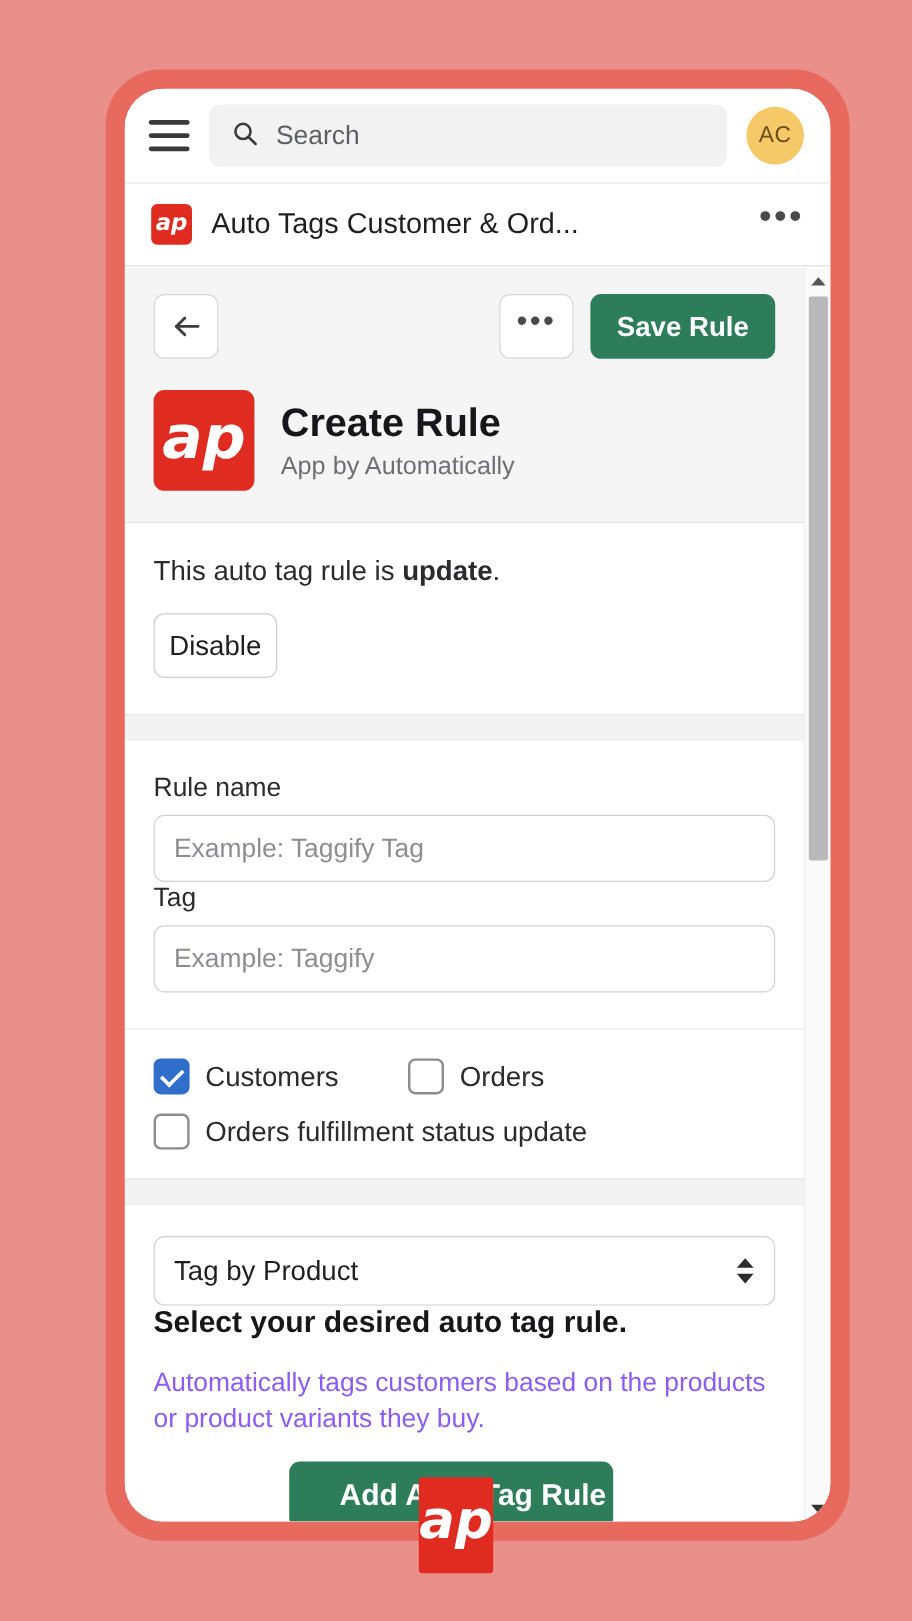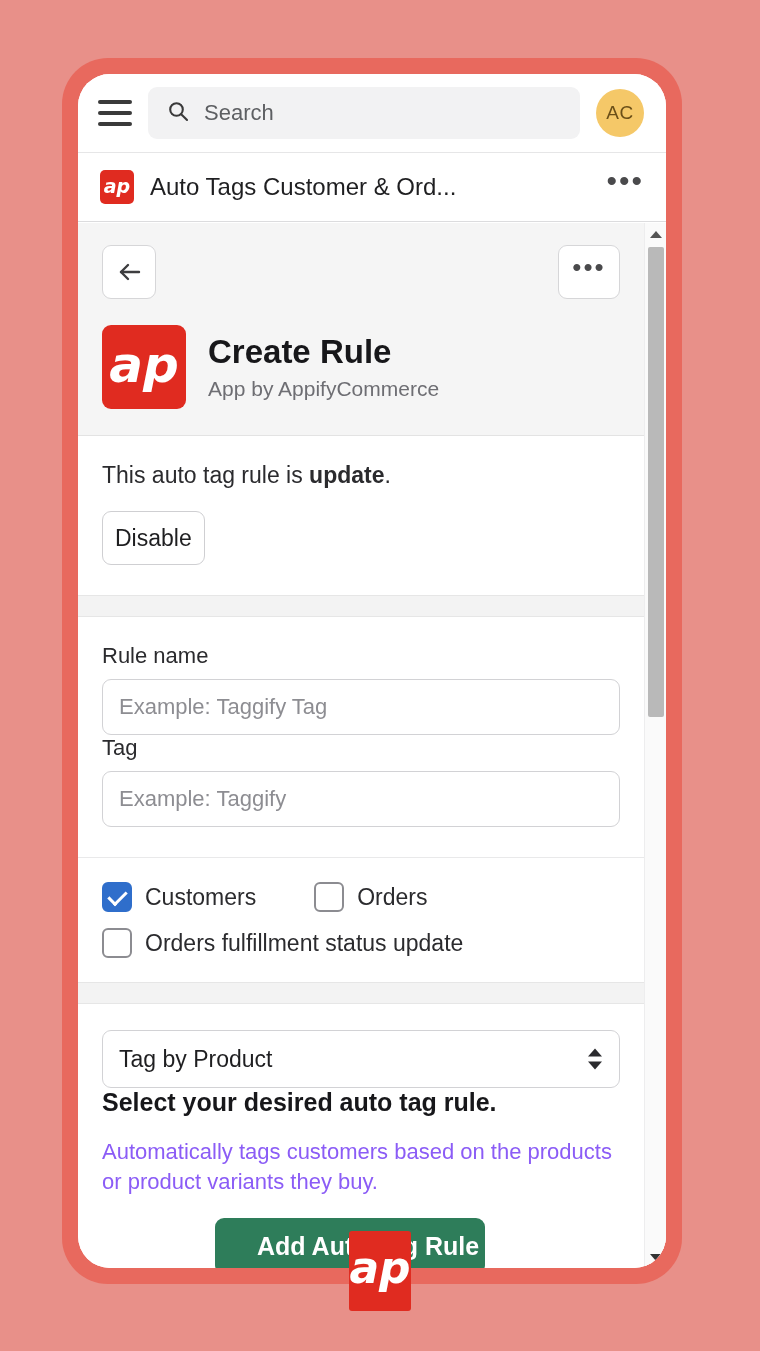--- a/index.html
+++ b/index.html
@@ -9,21 +9,21 @@
     overflow: hidden;
   }
   body {
     background: #e89089;
     position: relative;
   }
 
   
   #phone-frame {
     position: absolute;
-    left: 62px; top: 58px;
+    left: 88px; top: 58px;
     width: 620px; height: 1226px;
     background: #e8695e;
     border-radius: 46px;
     padding: 16px;
   }
   #phone-screen {
     width: 100%; height: 100%;
     background: #ffffff;
     border-radius: 32px;
     overflow: hidden;
@@ -244,26 +244,27 @@
         <div id="page-header">
           <div id="header-actions">
             <div class="icon-btn" id="back-btn">
               <svg width="28" height="24" viewBox="0 0 28 24" fill="none">
                 <line x1="24" y1="12" x2="6" y2="12" stroke="#3d3d3f" stroke-width="2.4" stroke-linecap="round"></line>
                 <polyline points="13,5 6,12 13,19" stroke="#3d3d3f" stroke-width="2.4" fill="none" stroke-linecap="round" stroke-linejoin="round"></polyline>
               </svg>
             </div>
             <div class="spacer"></div>
             <div class="icon-btn" id="more-btn">•••</div>
+            <button id="save-rule-btn">Save Rule</button>
           </div>
           <div id="title-row">
             <div class="ap-logo">ap</div>
             <div>
               <div id="page-title">Create Rule</div>
-              <div id="page-subtitle">App by AppifyCommerce</div>
+              <div id="page-subtitle">App by Automatically</div>
             </div>
           </div>
         </div>
 
         <div class="section">
           <div id="status-text">
             <span>This auto tag rule is </span><b>update</b><span>.</span>
           </div>
           <button id="disable-btn">Disable</button>
         </div>

